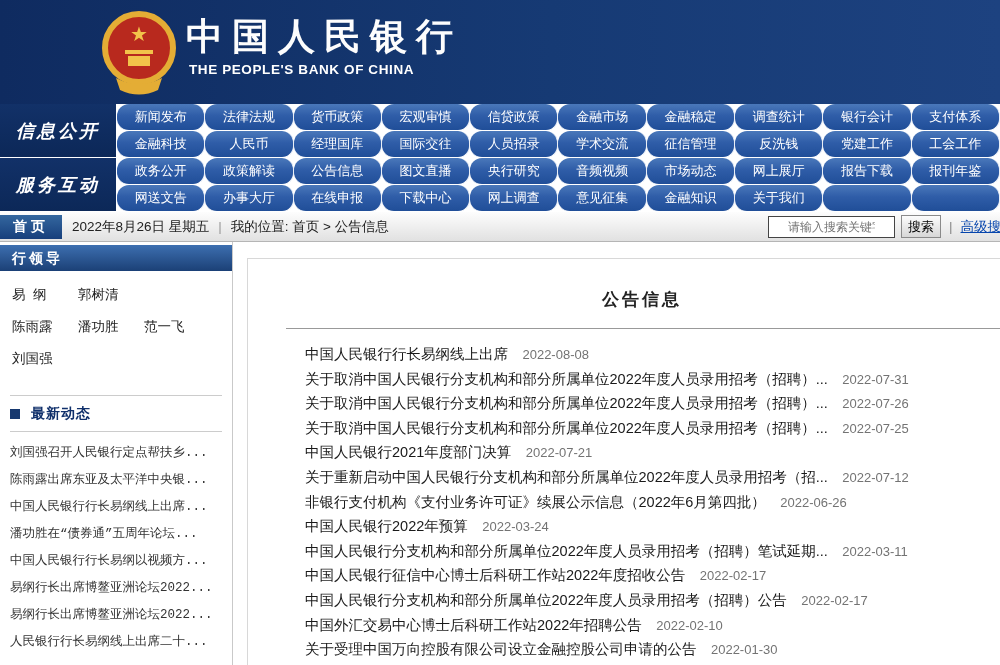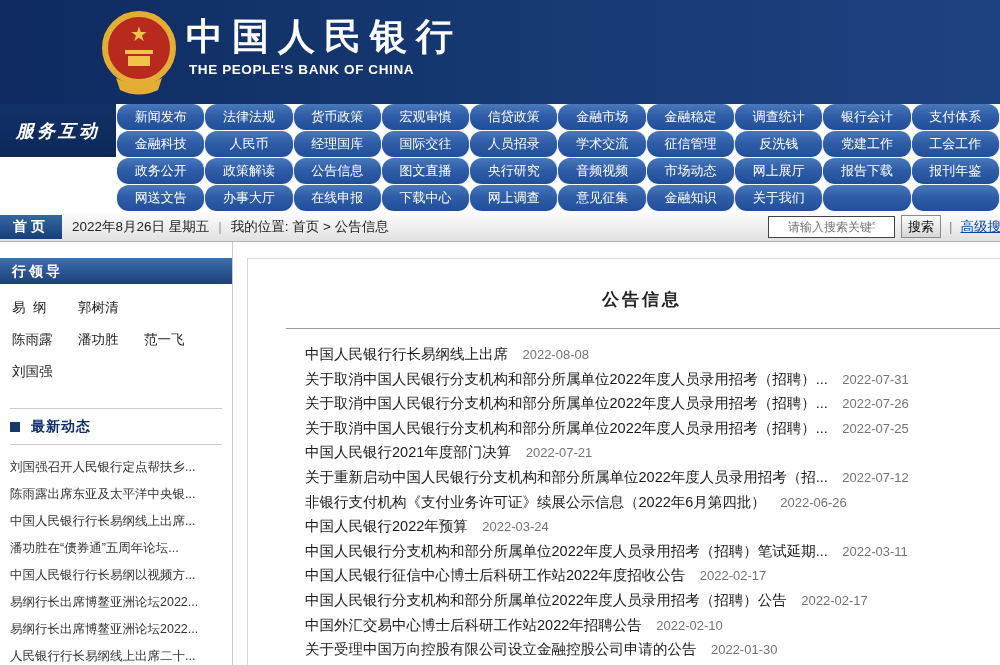--- a/index.html
+++ b/index.html
@@ -38,33 +38,33 @@
   .search-group{position:absolute;left:768px;top:3px;display:flex;align-items:center;white-space:nowrap;}
   .search-input{width:127px;height:22px;border:1px solid #444;font-size:12px;padding:0 19px;
     font-family:"Liberation Sans","DejaVu Sans",sans-serif;}
   .search-btn{margin-left:6px;width:40px;height:23px;background:linear-gradient(180deg,#fcfcfc,#d7d7d7);
     border:1px solid #8a8a8a;font-size:13px;cursor:pointer;font-family:inherit;}
   .adv-sep{margin:0 8px;color:#888;}
   .adv-link{color:#0645ad;text-decoration:underline;font-size:13.5px;cursor:pointer;}
 
   
   .body{height:423px;display:flex;background:#fff;}
-  .sidebar{width:233px;border-right:1px solid #c9c9c9;padding-top:16px;flex-shrink:0;}
+  .sidebar{width:233px;border-right:1px solid #c9c9c9;padding-top:3px;flex-shrink:0;}
   .side-hdr{height:26px;line-height:26px;background:linear-gradient(180deg,#3d6fb0,#1b4076);
     color:#fff;font-size:14px;font-weight:bold;letter-spacing:3px;padding-left:12px;}
   .leaders{padding:14px 12px 2px 12px;}
   .leader-row{margin-bottom:13px;}
   .leader{display:inline-block;width:58px;margin-right:8px;font-size:13.5px;color:#222;
     text-decoration:none;white-space:pre;cursor:pointer;}
   .side-div{border:none;border-top:1px solid #ccc;margin:12px 10px 0 10px;}
   .news-hdr{display:flex;align-items:center;gap:11px;padding:9px 0 8px 10px;}
   .news-icon{width:10px;height:10px;background:#16386f;display:inline-block;}
   .news-title{font-size:14px;font-weight:bold;color:#10306b;letter-spacing:1px;}
   .news-list{list-style:none;padding:7px 6px 0 10px;}
-  .news-list li{height:27px;line-height:27px;white-space:nowrap;overflow:hidden;}
+  .news-list li{height:27px;line-height:27px;white-space:nowrap;overflow:hidden;font-family:Liberation Mono, monospace;}
   .news-list a{font-size:12.5px;color:#333;text-decoration:none;cursor:pointer;}
 
   .main{flex:1;padding-top:16px;}
   .panel{margin-left:14px;width:790px;height:407px;background:#fff;
     border:1px solid #d8d8d8;border-bottom:none;padding-top:29px;}
   .panel-title{text-align:center;font-size:17px;font-weight:bold;color:#222;letter-spacing:3px;}
   .panel-rule{border:none;border-top:1px solid #999;margin:17px 0 13px 38px;}
   .ann-list{list-style:none;padding-left:57px;}
   .ann-list li{height:24.6px;line-height:24.6px;white-space:nowrap;overflow:hidden;}
   .ann-title{font-size:14.5px;color:#1a1a1a;text-decoration:none;cursor:pointer;}
@@ -83,20 +83,21 @@
       <rect x="23" y="42" width="28" height="4" fill="#f2c34a"></rect>
       <rect x="26" y="48" width="22" height="10" fill="#f2c34a"></rect>
       <path d="M14 70 Q37 82 60 70 L56 82 Q37 91 18 82 Z" fill="#e4ad35"></path>
     </svg>
     <div class="title-cn">中国人民银行</div>
     <div class="title-en">THE PEOPLE'S BANK OF CHINA</div>
   </div>
 
   <div class="nav">
     <div class="nav-tabs">
+      <div class="nav-tab">信息公开</div>
       <div class="nav-tab">服务互动</div>
     </div>
     <div class="nav-grid">
       <div class="nav-row">
 
       <a class="nav-cell">新闻发布</a>
           <a class="nav-cell">法律法规</a>
           <a class="nav-cell">货币政策</a>
           <a class="nav-cell">宏观审慎</a>
           <a class="nav-cell">信贷政策</a>

